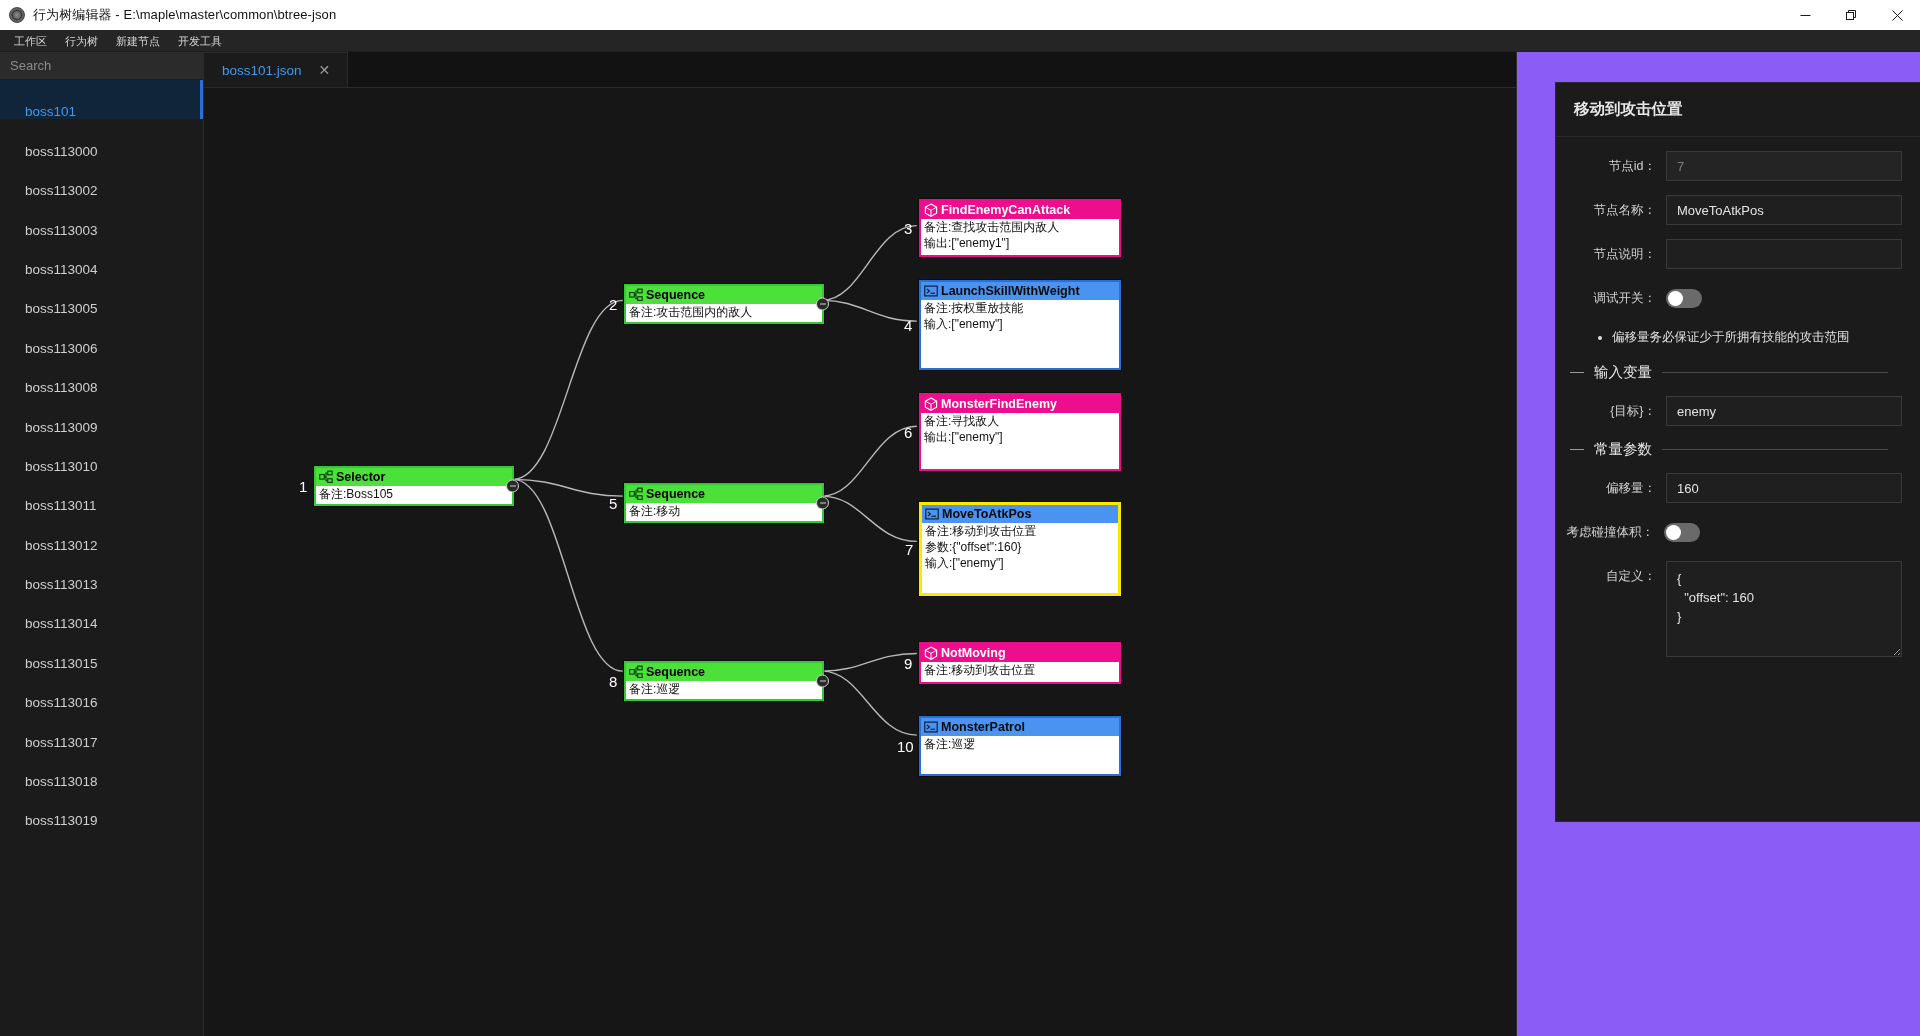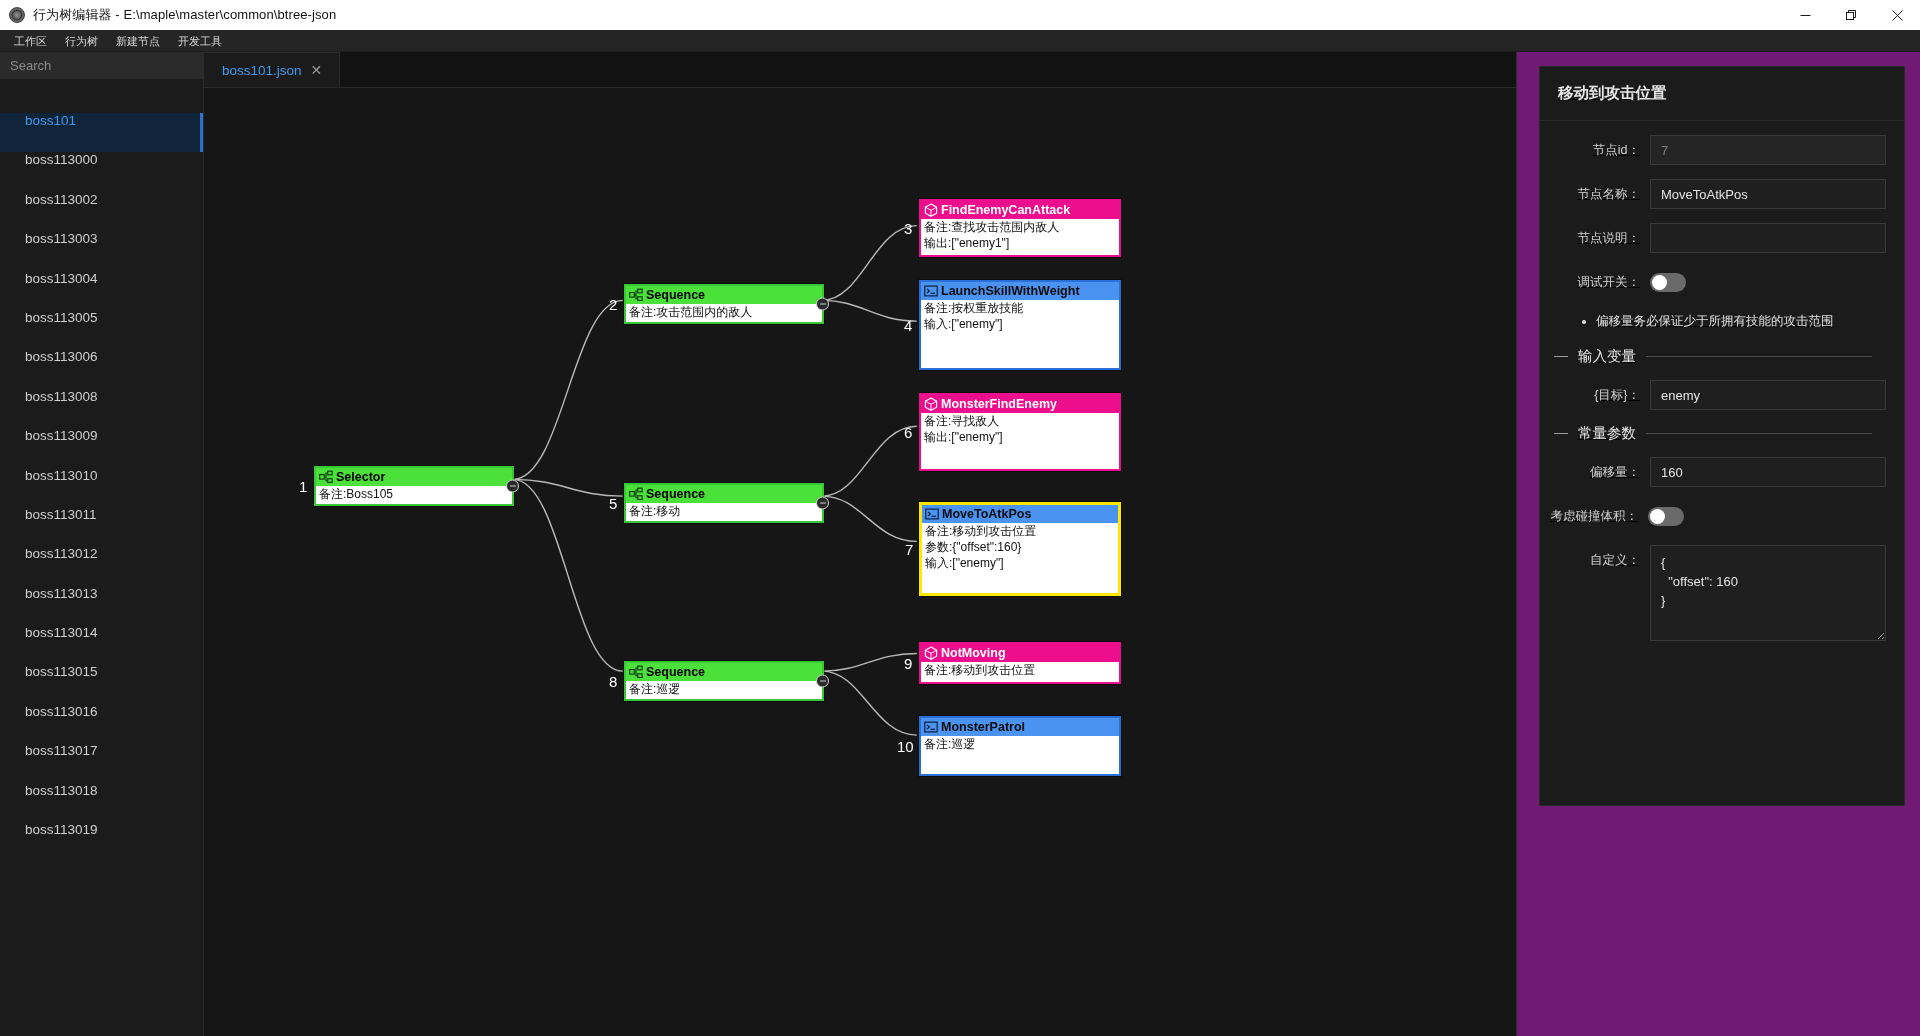--- a/index.html
+++ b/index.html
@@ -42,55 +42,54 @@
   }
 
   
   .body-row { flex: 1 1 auto; display: flex; min-height: 0; }
 
   
   .sidebar {
     width: 204px; flex: 0 0 204px; background: #1b1b1b;
     display: flex; flex-direction: column; min-height: 0;
     border-right: 1px solid #2a2a2a;
-    gap: 33px;
   }
   .search-row {
     height: 28px; flex: 0 0 28px; display: flex; align-items: stretch;
     background: #2b2b2b; border-bottom: 1px solid #1b1b1b;
   }
   .search-input {
     flex: 1 1 auto; background: #2b2b2b; border: none; outline: none;
     color: #d6d6d6; font-size: 13px; padding: 0 10px;
     font-family: "Liberation Sans", sans-serif;
   }
   .search-input::placeholder { color: #8b8b8b; }
   .search-btn {
     width: 30px; flex: 0 0 30px; display: flex; align-items: center; justify-content: center;
     background: #2b2b2b; color: #cfcfcf;
   }
   .file-list { flex: 1 1 auto; overflow: hidden; }
   .file-item {
-    height: 39.4px; display: flex; align-items: flex-start; padding-left: 25px;
+    height: 39.4px; display: flex; align-items: flex-end; padding-left: 25px;
     font-size: 13.5px; color: #cfcfcf; position: relative;
   }
   .file-item.active { background: #10243a; color: #3e9bf0; }
   .file-item.active::after {
     content: ""; position: absolute; right: 0; top: 0; bottom: 0;
     width: 3px; background: #2f6fd0;
   }
 
   
   .canvas-col { flex: 1 1 auto; display: flex; flex-direction: column; min-width: 0; background: #161616; }
   .tabbar {
     height: 36px; flex: 0 0 36px; background: #121212; display: flex; align-items: stretch;
     border-bottom: 1px solid #2b2b2b;
   }
   .tab {
-    display: flex; align-items: center; gap: 6px; padding: 0 14px 0 18px;
+    display: flex; align-items: center; gap: 14px; padding: 0 14px 0 18px;
     background: #1b1b1b; color: #3e9bf0; font-size: 13.5px;
     border-right: 1px solid #2b2b2b; border-top: 1px solid #2b2b2b;
   }
   .tab .tab-close { color: #9a9a9a; font-size: 14px; line-height: 1; padding: 2px 3px; }
 
   .canvas {
     position: relative; flex: 1 1 auto; background: #161616; overflow: hidden;
   }
   .canvas svg.edges { position: absolute; inset: 0; width: 100%; height: 100%; pointer-events: none; }
 
@@ -128,23 +127,23 @@
   .node.cond { border-color: #ec0e8c; }
   .node.cond .node-head { background: #ec0e8c; color: #fff; }
   .node.action { border-color: #2a6fd6; }
   .node.action .node-head { background: #4a93f0; color: #0a0a0a; }
   .node.selected { border-color: #ffe800; border-width: 3px; }
 
   .ic { width: 14px; height: 14px; flex: 0 0 14px; display:block; }
 
   
   .props {
-    width: 404px; flex: 0 0 404px; background: #701a75;
+    width: 404px; flex: 0 0 404px; background: #8b5cf6;
     border-left: 1px solid #2e2e2e; display: flex; flex-direction: column;
-    padding: 0; min-height: 0; text-decoration: underline;
+    padding: 16px; min-height: 0;
   }
   .props-inner { margin: 14px 0 0 22px; width: 366px; background: #1b1b1b;
     border: 1px solid #2a2a2a; min-height: 740px; }
   .props-title {
     padding: 16px 18px; font-size: 15.5px; color: #e8e8e8; font-weight: bold;
     border-bottom: 1px solid #2a2a2a;
   }
   .props-form { padding: 14px 18px 18px 0; }
   .frow { display: flex; align-items: flex-start; margin-bottom: 14px; }
   .flabel {

